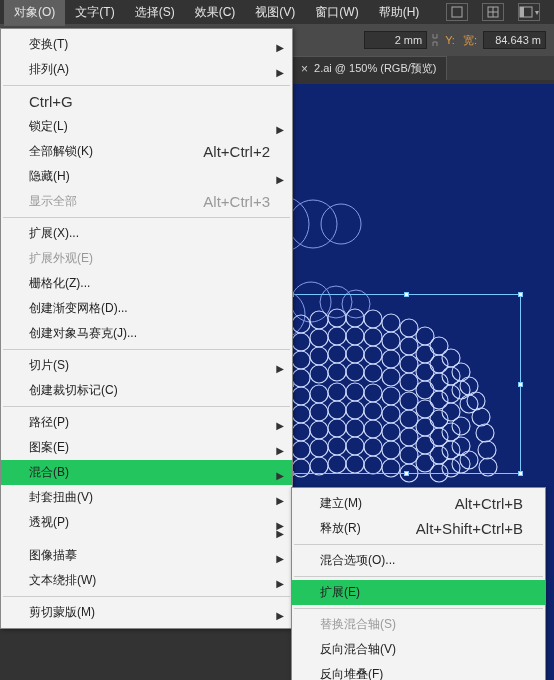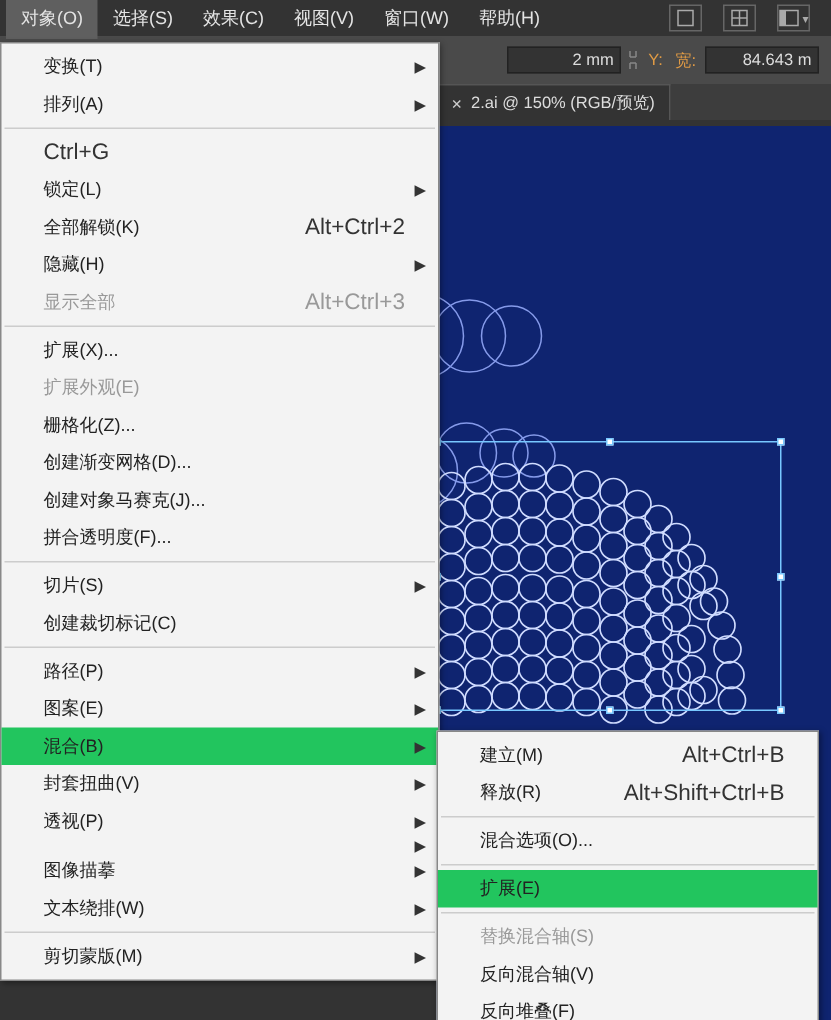--- a/index.html
+++ b/index.html
@@ -3,45 +3,46 @@
 <meta charset="utf-8">
 <style>
   *{margin:0;padding:0;box-sizing:border-box;font-family:"Microsoft YaHei",Arial,sans-serif}
   body{width:554px;height:680px;background:#333;overflow:hidden;position:relative;font-size:12px;color:#ccc}
   .topbar{height:24px;background:#333;display:flex;align-items:center;padding:0 4px;gap:0}
   .menu-root{padding:5px 10px;color:#e4e4e4;cursor:default}
   .menu-root.active{background:#5f5f5f}
   .top-right{margin-left:auto;display:flex;gap:14px;align-items:center;padding-right:10px}
   .top-right .iconbox{width:22px;height:18px;border:1px solid #666;display:flex;align-items:center;justify-content:center}
   .ruler-strip{height:32px;background:#4a4a4a;display:flex;align-items:center;justify-content:flex-end;padding-right:8px;gap:4px;color:#aaa}
-  .num-field{background:#333;border:1px solid #222;padding:2px 4px;font-size:11px;color:#ddd;width:76px;text-align:right}
+  .num-field{background:#333;border:1px solid #222;padding:2px 4px;font-size:11px;color:#ddd;width:63px;text-align:right}
   .tab-strip{height:24px;background:#3d3d3d;display:flex;align-items:flex-end;padding-left:290px}
   .file-tab{background:#333;border-top:1px solid #555;border-left:1px solid #555;border-right:1px solid #555;padding:4px 10px;display:flex;align-items:center;gap:6px;font-size:11px;color:#ddd}
   .canvas{position:absolute;left:291px;top:84px;right:0;bottom:0;background:#0f2470}
   .sel-box{position:absolute;left:0;top:210px;width:230px;height:180px;border:1px solid #78c8ff}
   .sel-handle{position:absolute;width:5px;height:5px;background:#fff;border:1px solid #78c8ff}
   .menu1{position:absolute;left:0;top:28px;width:293px;background:#f3f3f3;border:1px solid #888;box-shadow:1px 1px 4px rgba(0,0,0,.4);padding:3px 0}
   .menu2{position:absolute;left:291px;top:487px;width:255px;background:#f3f3f3;border:1px solid #888;box-shadow:1px 1px 4px rgba(0,0,0,.4);padding:3px 0}
-  .mi{display:flex;align-items:center;padding:4px 22px 4px 28px;color:#222;position:relative;cursor:default}
+  .mi{display:flex;align-items:flex-end;padding:4px 22px 4px 28px;color:#222;position:relative;cursor:default}
   .mi.disabled{color:#999}
   .mi.hl{background:#22c55e}
   .mi .lbl{flex:1}
   .mi .sc{color:#333;font-size:15px}
   .mi.disabled .sc{color:#999}
   .mi .arrow{position:absolute;right:8px;font-size:10px;color:#333}
   .sep{height:1px;background:#ccc;margin:3px 2px}
   .x-close{color:#ccc;font-size:12px}
   .lbl-orange{color:#df9a45;font-size:11px;margin:0 2px}
   svg{display:block}
 </style>
 </head>
 <body>
 
 <div class="topbar">
   <div class="menu-root active"><span>对象(O)</span></div>
+  <div class="menu-root"><span>文字(T)</span></div>
   <div class="menu-root"><span>选择(S)</span></div>
   <div class="menu-root"><span>效果(C)</span></div>
   <div class="menu-root"><span>视图(V)</span></div>
   <div class="menu-root"><span>窗口(W)</span></div>
   <div class="menu-root"><span>帮助(H)</span></div>
   <div class="top-right">
     <div class="iconbox">
         <svg width="12" height="12">
           <rect x="1" y="1" width="10" height="10" fill="none" stroke="#aaa"></rect>
         </svg>
@@ -258,23 +259,20 @@
     </div>
     <div class="mi">
       <span class="lbl">栅格化(Z)...</span>
     </div>
     <div class="mi">
       <span class="lbl">创建渐变网格(D)...</span>
     </div>
     <div class="mi">
       <span class="lbl">创建对象马赛克(J)...</span>
     </div>
-    <div class="mi">
-      <span class="lbl">拼合透明度(F)...</span>
-    </div>
     <div class="sep"></div>
     <div class="mi">
       <span class="lbl">切片(S)</span>
       <span class="arrow">▶</span>
     </div>
     <div class="mi">
       <span class="lbl">创建裁切标记(C)</span>
     </div>
     <div class="sep"></div>
     <div class="mi">

